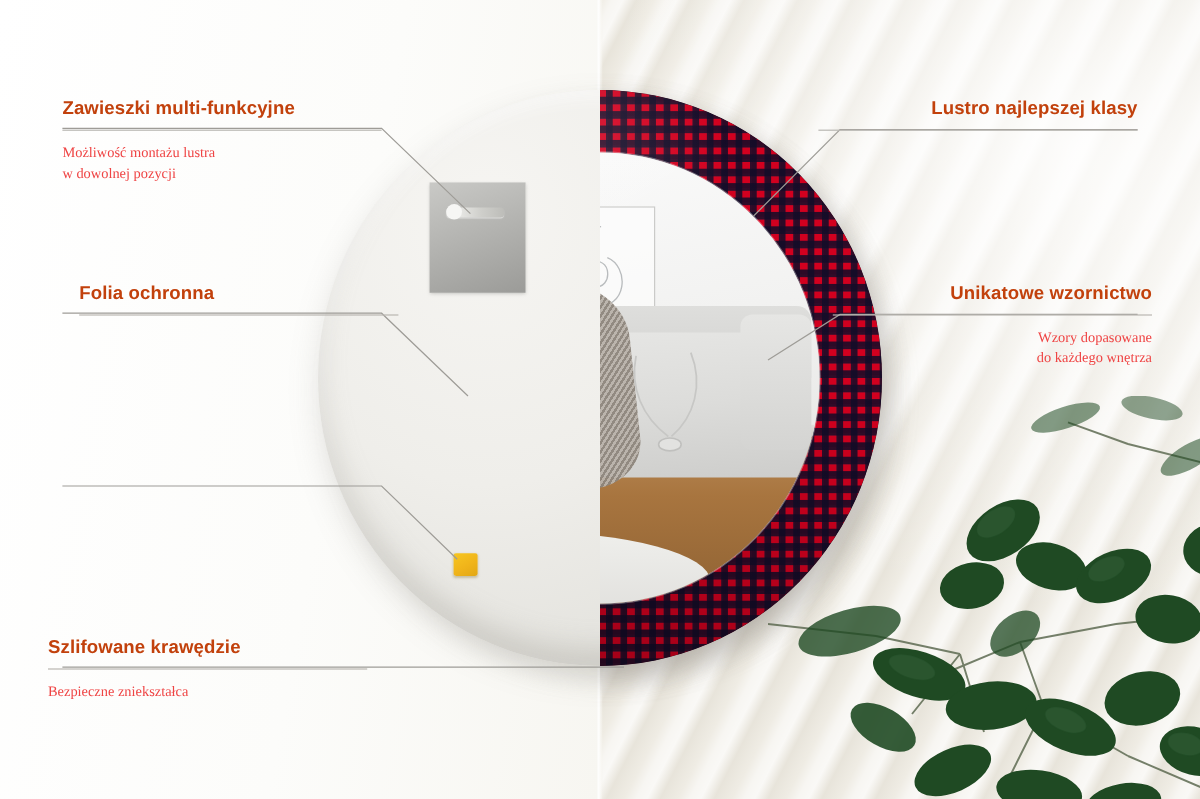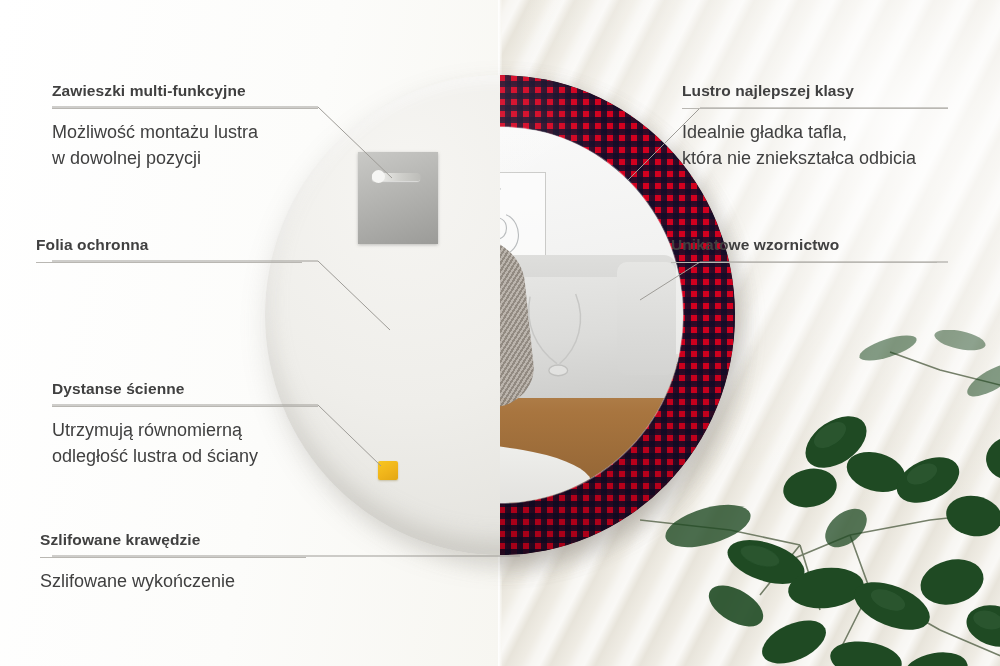--- a/index.html
+++ b/index.html
@@ -170,31 +170,32 @@
   .refl-hook{position:absolute;left:56%;top:44%;width:22%;height:26%;}
   .refl-glow{
     position:absolute;inset:0;
     background:linear-gradient(150deg, rgba(255,255,255,.30) 0%, rgba(255,255,255,0) 35%);
     pointer-events:none;
   }
 
   
   .callout{position:absolute;}
   .callout .title{
-    font-size:15.5px;font-weight:bold;color:#404040;letter-spacing:.1px;
+    font-size:15.5px;font-weight:bold;color:#c2410c;letter-spacing:.1px;
     white-space:nowrap;
   }
   .callout .rule{
     height:1px;background:#b9b7b2;margin-top:8px;
   }
   .callout .desc{
-    margin-top:10px;font-size:18px;line-height:1.45;color:#404040;
+    margin-top:10px;font-size:12px;line-height:1.45;color:#ef4444;
     white-space:pre-line;
-  }
-  .callout.right{text-align:left;}
+    font-family:Liberation Serif, serif;
+  }
+  .callout.right{text-align:right;}
 
   
   .connectors{position:absolute;left:0;top:0;width:1000px;height:666px;pointer-events:none;}
 
   
   .plant{position:absolute;left:640px;top:330px;width:380px;height:350px;pointer-events:none;}
 </style>
 </head>
 <body>
 
@@ -265,48 +266,42 @@
     </g>
   </svg>
 
   <div class="callout" style="left:52px;top:82px;width:266px;">
     <div class="title">Zawieszki multi-funkcyjne</div>
     <div class="rule"></div>
     <div class="desc">Możliwość montażu lustra
 w dowolnej pozycji</div>
   </div>
 
-  <div class="callout" style="left:36px;top:236px;width:266px;">
+  <div class="callout" style="left:66px;top:236px;width:266px;">
     <div class="title">Folia ochronna</div>
     <div class="rule"></div>
   </div>
 
-  <div class="callout" style="left:52px;top:380px;width:266px;">
-    <div class="title">Dystanse ścienne</div>
-    <div class="rule"></div>
-    <div class="desc">Utrzymują równomierną
-odległość lustra od ściany</div>
-  </div>
 
   <div class="callout" style="left:40px;top:531px;width:266px;">
     <div class="title">Szlifowane krawędzie</div>
     <div class="rule"></div>
-    <div class="desc">Szlifowane wykończenie</div>
+    <div class="desc">Bezpieczne zniekształca</div>
   </div>
 
   <div class="callout right" style="left:682px;top:82px;width:266px;">
     <div class="title">Lustro najlepszej klasy</div>
     <div class="rule"></div>
-    <div class="desc">Idealnie gładka tafla,
-która nie zniekształca odbicia</div>
-  </div>
-
-  <div class="callout right" style="left:671px;top:236px;width:266px;">
+  </div>
+
+  <div class="callout right" style="left:694px;top:236px;width:266px;">
     <div class="title">Unikatowe wzornictwo</div>
     <div class="rule"></div>
+    <div class="desc">Wzory dopasowane
+do każdego wnętrza</div>
   </div>
 
   <svg class="plant" viewBox="0 0 380 350">
     <g stroke="#5e6b52" stroke-width="1.6" fill="none" opacity=".85">
       <path d="M380 60 L300 40 M300 40 L250 22"></path>
       <path d="M380 180 L290 190 M290 190 L210 205"></path>
       <path d="M210 205 L150 230 M210 205 L230 260"></path>
       <path d="M0 190 L90 200 M90 200 L160 215"></path>
       <path d="M230 260 L200 320 M230 260 L300 300"></path>
       <path d="M160 215 L120 265 M160 215 L180 280"></path>

